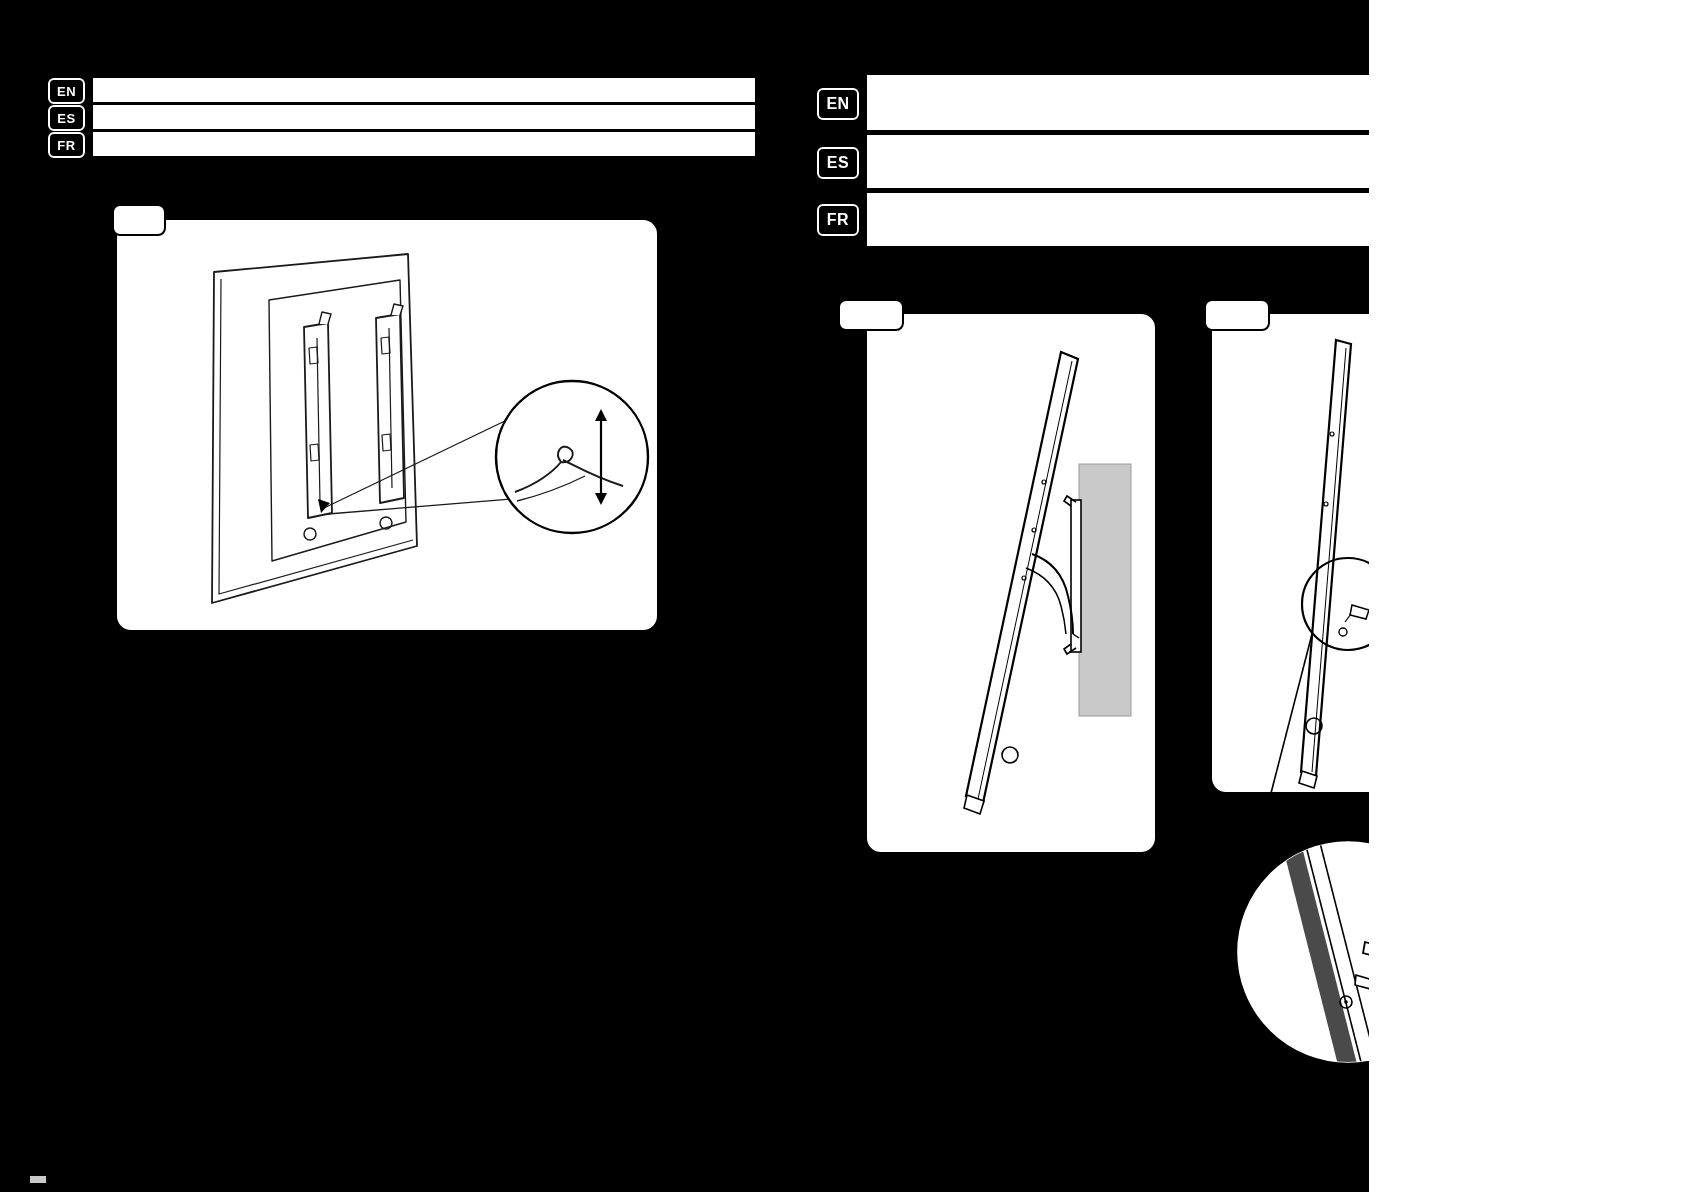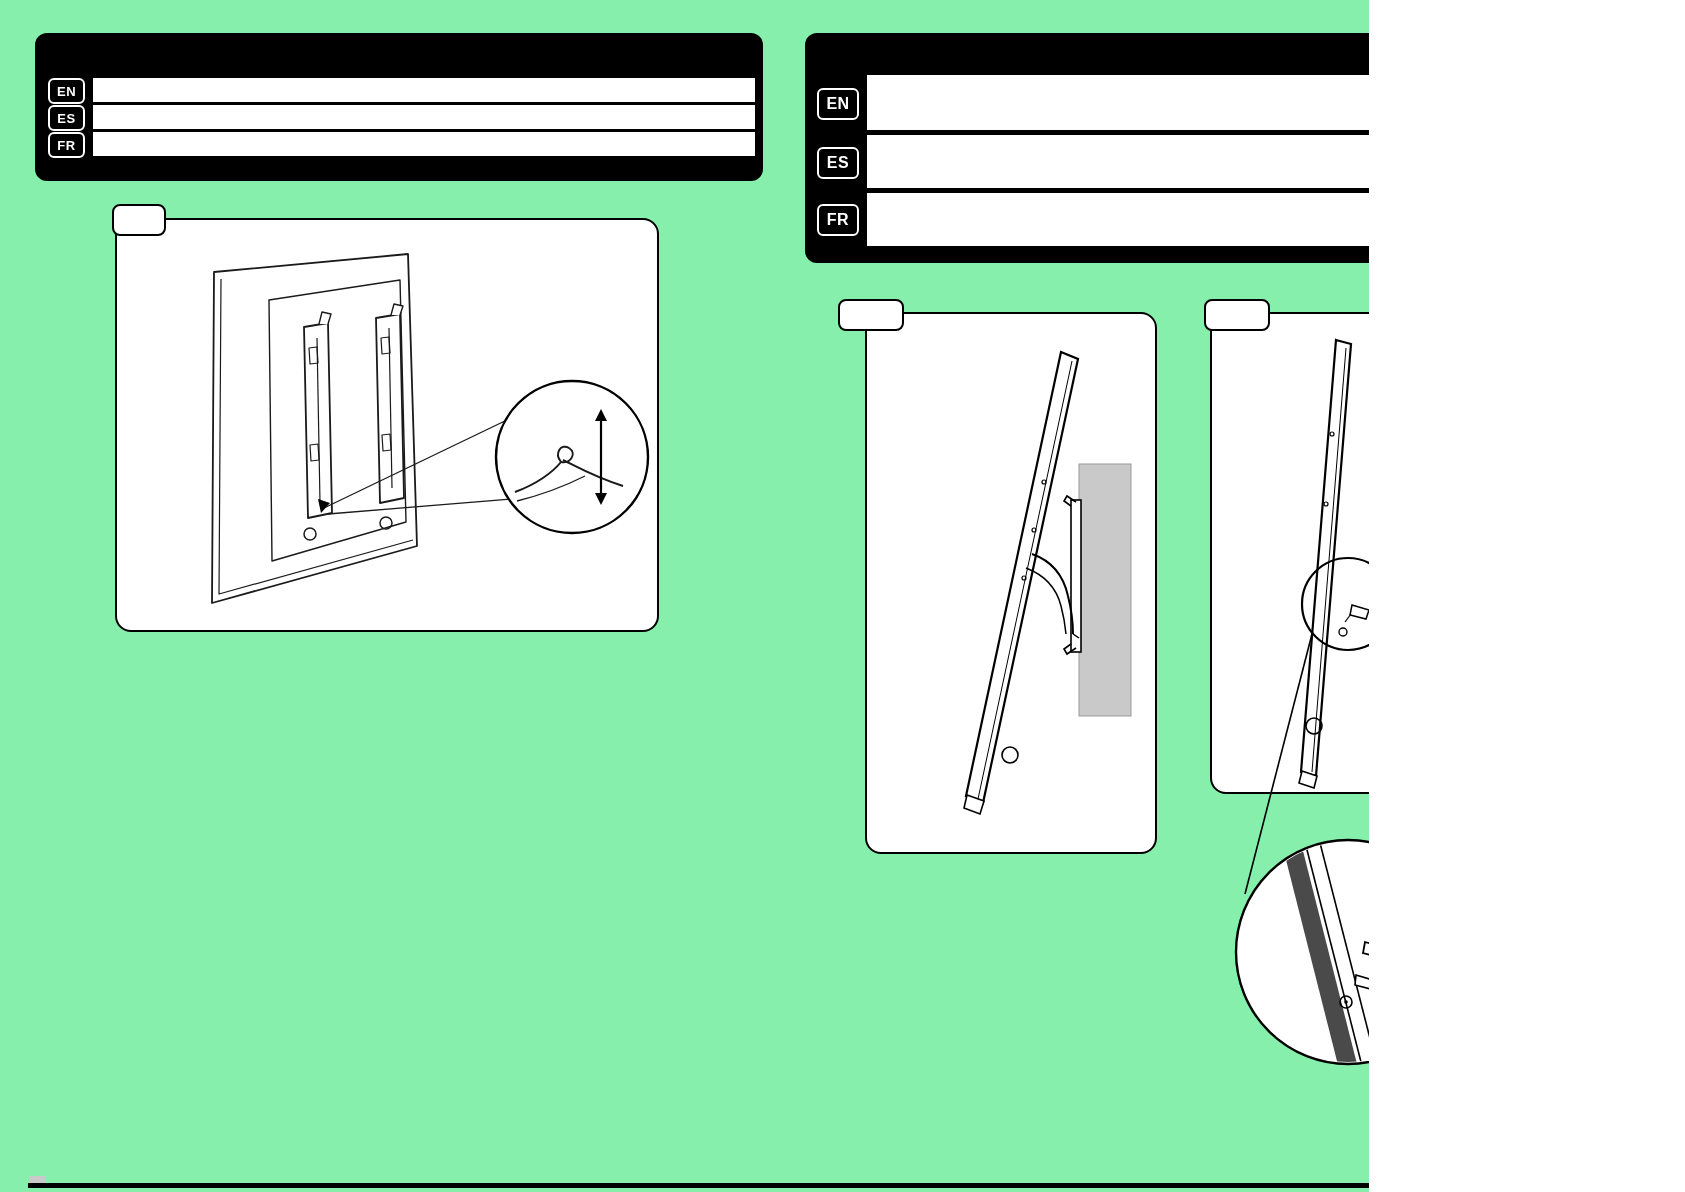--- a/index.html
+++ b/index.html
@@ -1,17 +1,17 @@
 <!DOCTYPE html>
 <html><head>
 <meta charset="utf-8">
 <style>
   html,body{margin:0;padding:0;background:#fff;}
   #page{
-    position:relative;width:1369px;height:1192px;background:#86efac;
+    position:relative;width:1369px;height:1192px;background:#000000;
     font-family:"Liberation Sans",sans-serif;overflow:hidden;
   }
   
   .ibox{position:absolute;background:#000;border-radius:12px;}
   .ibox .trow{position:absolute;background:#fff;}
   .badge{
     position:absolute;background:#000;color:#fff;border:2px solid #fff;
     border-radius:6px;display:flex;align-items:center;justify-content:center;
     font-weight:bold;letter-spacing:.5px;
   }

